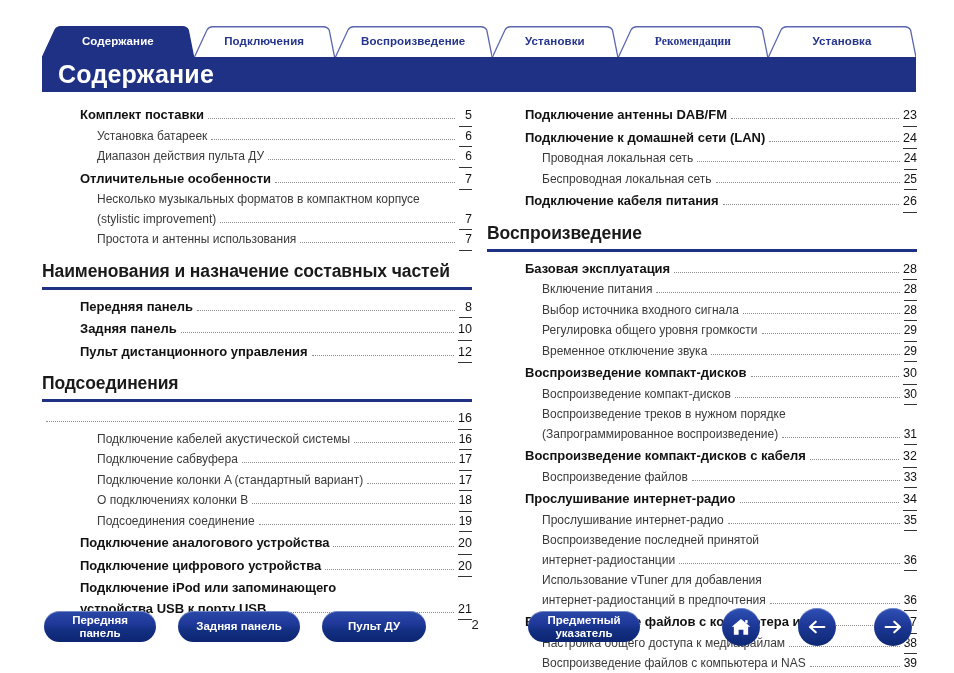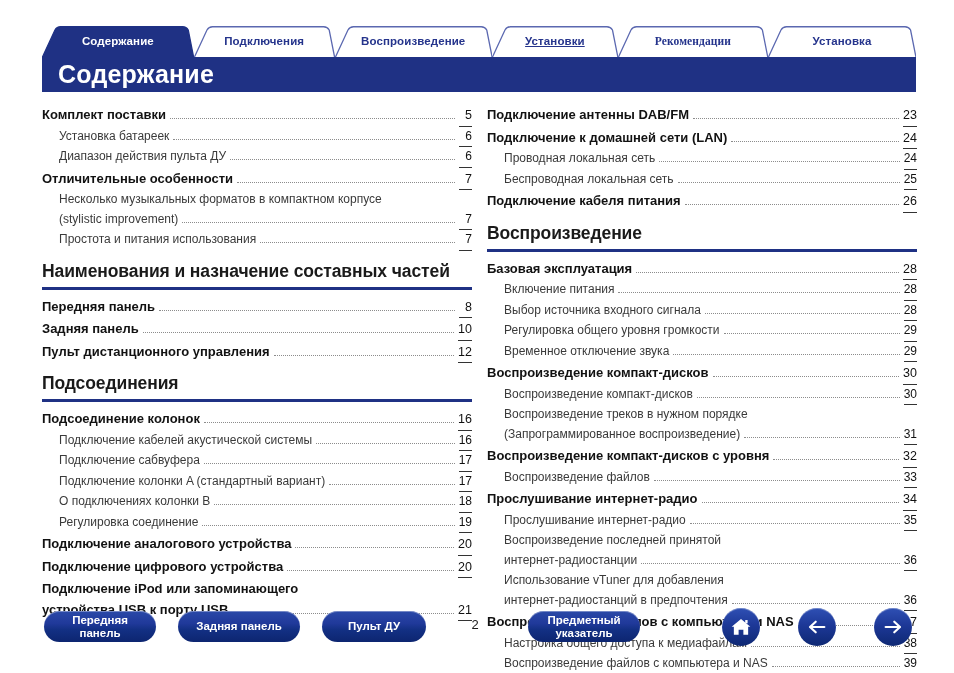--- a/index.html
+++ b/index.html
@@ -57,21 +57,21 @@
     left: 0; top: 0; right: 0; bottom: 0;
     pointer-events: none;
   }
   .tab .shape svg { display: block; width: 100%; height: 100%; }
   .tab .lbl { position: relative; z-index: 2; }
   .tab.active { color: #ffffff; }
 
   .tab-w1 { width: 164px; }
   .tab-w2 { width: 152px; }
   .tab-w3 { width: 170px; }
-  .tab-w4 { width: 136px; text-decoration: underline; }
+  .tab-w4 { width: 136px; }
   .tab-w5 { width: 162px; font-family: Liberation Serif, serif; }
   .tab-w6 { width: 160px; }
 
   .headerbar {
     position: absolute;
     left: 42px;
     top: 57px;
     width: 874px;
     height: 35px;
     background: #1f3184;
@@ -114,20 +114,21 @@
   
   .row {
     display: flex;
     align-items: baseline;
     width: 100%;
     line-height: 19.5px;
   }
   .row .txt {
     white-space: nowrap;
     flex: 0 0 auto;
+    margin-left: 38px;
   }
   .row .leader {
     flex: 1 1 auto;
     min-width: 6px;
     border-bottom: 1.6px dotted #8c8c8c;
     margin: 0 4px 4px 4px;
     height: 0;
   }
   .row .pg {
     flex: 0 0 auto;
@@ -292,21 +293,21 @@
       <span class="txt">Несколько музыкальных форматов в компактном корпусе</span>
       <span class="leader"></span>
       <span class="pg" style="border-bottom: none; min-width: 0px;"></span>
     </div>
     <div class="row lvl2">
       <span class="txt">(stylistic improvement)</span>
       <span class="leader"></span>
       <span class="pg">7</span>
     </div>
     <div class="row lvl2">
-      <span class="txt">Простота и питания использования</span>
+      <span class="txt">Простота и антенны использования</span>
       <span class="leader"></span>
       <span class="pg">7</span>
     </div>
     <div class="sec-head">Наименования и назначение составных частей</div>
     <div class="sec-rule"></div>
     <div class="row lvl1">
       <span class="txt">Передняя панель</span>
       <span class="leader"></span>
       <span class="pg">8</span>
     </div>
@@ -316,21 +317,20 @@
       <span class="pg">10</span>
     </div>
     <div class="row lvl1">
       <span class="txt">Пульт дистанционного управления</span>
       <span class="leader"></span>
       <span class="pg">12</span>
     </div>
     <div class="sec-head">Подсоединения</div>
     <div class="sec-rule"></div>
     <div class="row lvl1">
-      <span class="txt">Подсоединение колонок</span>
       <span class="leader"></span>
       <span class="pg">16</span>
     </div>
     <div class="row lvl2">
       <span class="txt">Подключение кабелей акустической системы</span>
       <span class="leader"></span>
       <span class="pg">16</span>
     </div>
     <div class="row lvl2">
       <span class="txt">Подключение сабвуфера</span>
@@ -341,21 +341,21 @@
       <span class="txt">Подключение колонки A (стандартный вариант)</span>
       <span class="leader"></span>
       <span class="pg">17</span>
     </div>
     <div class="row lvl2">
       <span class="txt">О подключениях колонки B</span>
       <span class="leader"></span>
       <span class="pg">18</span>
     </div>
     <div class="row lvl2">
-      <span class="txt">Регулировка соединение</span>
+      <span class="txt">Подсоединения соединение</span>
       <span class="leader"></span>
       <span class="pg">19</span>
     </div>
     <div class="row lvl1">
       <span class="txt">Подключение аналогового устройства</span>
       <span class="leader"></span>
       <span class="pg">20</span>
     </div>
     <div class="row lvl1">
       <span class="txt">Подключение цифрового устройства</span>
@@ -440,21 +440,21 @@
       <span class="txt">Воспроизведение треков в нужном порядке</span>
       <span class="leader"></span>
       <span class="pg" style="border-bottom: none; min-width: 0px;"></span>
     </div>
     <div class="row lvl2">
       <span class="txt">(Запрограммированное воспроизведение)</span>
       <span class="leader"></span>
       <span class="pg">31</span>
     </div>
     <div class="row lvl1">
-      <span class="txt">Воспроизведение компакт-дисков с уровня</span>
+      <span class="txt">Воспроизведение компакт-дисков с кабеля</span>
       <span class="leader"></span>
       <span class="pg">32</span>
     </div>
     <div class="row lvl2">
       <span class="txt">Воспроизведение файлов</span>
       <span class="leader"></span>
       <span class="pg">33</span>
     </div>
     <div class="row lvl1">
       <span class="txt">Прослушивание интернет-радио</span>

